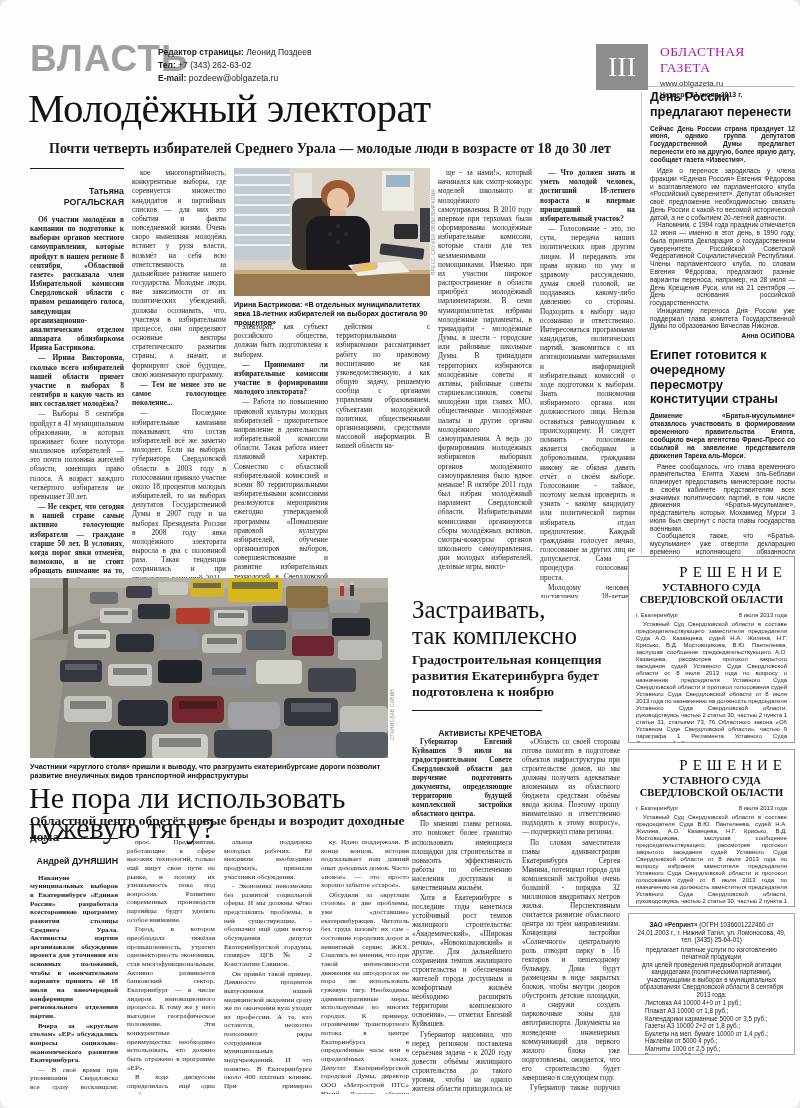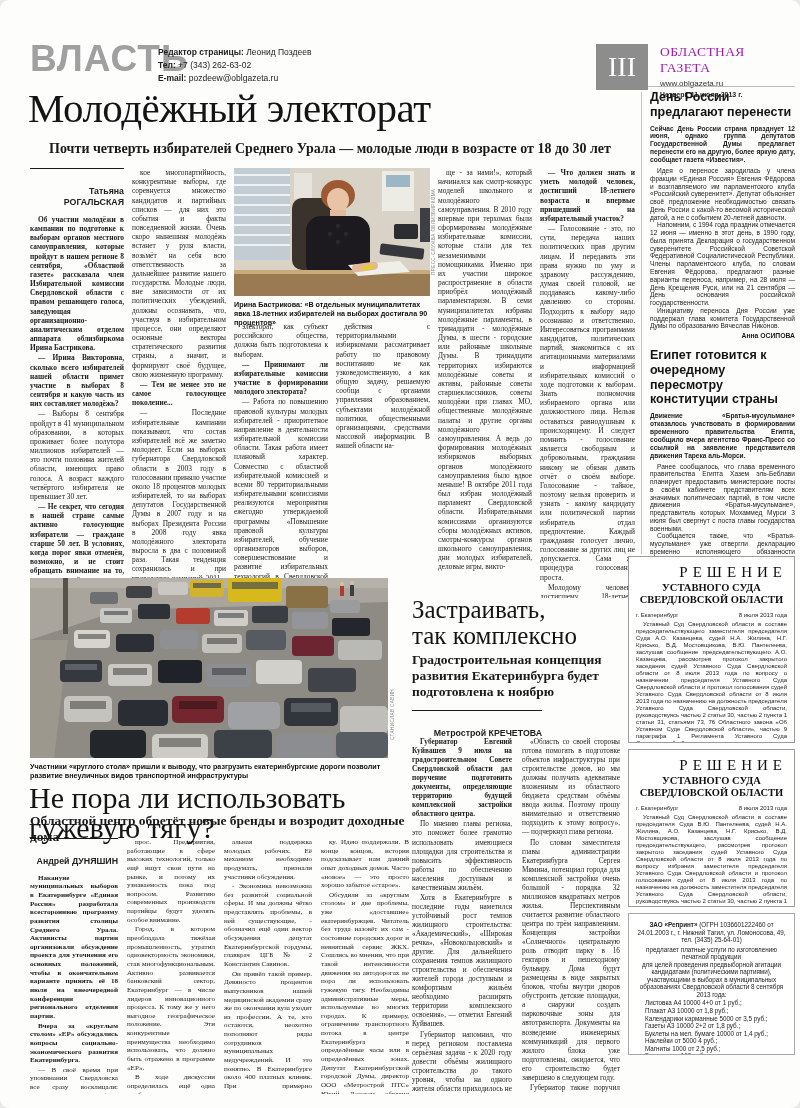--- a/index.html
+++ b/index.html
@@ -280,21 +280,21 @@
       <p class="para">ку. Идею поддержали. В конце концов, история подсказывает нам давний опыт доходных домов. Часто «новое» — это просто хорошо забытое «старое».</p>
       <p class="para">Обсудили за «круглым столом» и две проблемы, уже «доставшие» екатеринбуржцев. Читатель без труда назовёт их сам - состояние городских дорог и невнятный сервис ЖКХ. Сошлись во мнении, что при такой интенсивности движения на автодорогах не пора ли использовать гужевую тягу. Необходимы административные меры, используемые во многих городах. К примеру, ограничение транспортного потока в центре Екатеринбурга в определённые часы или в определённых зонах. Депутат Екатеринбургской городской Думы, директор ООО «Метрострой ПТС» Юрий Дозорец обратил внимание на перспективность так называемых внеуличных видов транспорта. Метро мы все хорошо знаем. Но существуют ещё монорельсы, эстакадные средства передвижения. Их и надо развивать.</p>
     </div>
 
   <div class="build-h2">
     <div>Застраивать,</div>
     <div>так комплексно</div>
   </div>
   <div class="build-deck">Градостроительная концепция развития Екатеринбурга будет подготовлена к ноябрю</div>
   <div class="build-byline">
-    <div class="byline" style="width:130px;">Метрострой КРЕЧЕТОВА</div>
+    <div class="byline" style="width:130px;">Активисты КРЕЧЕТОВА</div>
   </div>
   <div class="bcol" style="left:412px;width:100px;">
       <p class="para b">Губернатор Евгений Куйвашев 9 июля на градостроительном Совете Свердловской области дал поручение подготовить документы, определяющие территорию будущей комплексной застройки областного центра.</p>
       <p class="para">По мнению главы региона, это поможет более грамотно использовать имеющиеся площадки для строительства и повысить эффективность работы по обеспечению населения доступным и качественным жильём.</p>
       <p class="para">Хотя в Екатеринбурге в последние годы наметился устойчивый рост темпов жилищного строительства: «Академический», «Широкая речка», «Новокольцовский» и другие. Для дальнейшего сохранения темпов жилищного строительства и обеспечения жителей города доступным и комфортным жильём необходимо расширять территории комплексного освоения», — отметил Евгений Куйвашев.</p>
       <p class="para">Губернатор напомнил, что перед регионом поставлена серьёзная задача - к 2020 году довести объёмы жилищного строительства до такого уровня, чтобы на одного жителя области приходилось не менее одного квадратного метра вводимого жилья в год. Он отметил, что комплексная застройка - эффективный механизм для достижения этого показателя.</p>
     </div>
   <div class="bcol" style="left:522px;width:98px;">
       <p class="para">«Область со своей стороны готова помогать в подготовке объектов инфраструктуры при строительстве домов, но мы должны получать адекватные вложенным из областного бюджета средствам объёмы ввода жилья. Поэтому прошу внимательно и ответственно подходить к этому вопросу», — подчеркнул глава региона.</p>
       <p class="para">По словам заместителя главы администрации Екатеринбурга Сергея Мямина, потенциал города для комплексной застройки очень большой - порядка 32 миллионов квадратных метров жилья. Перспективным считается развитие областного центра по трём направлениям. Концепция застройки «Солнечного» центральную роль отводит парку в 16 гектаров и пешеходному бульвару. Дома будут размещены в виде закрытых блоков, чтобы внутри дворов обустроить детские площадки, а снаружи создать парковочные зоны для автотранспорта. Документы на возведение инженерных коммуникаций для первого жилого блока уже подготовлены, ожидается, что его строительство будет завершено в следующем году.</p>

